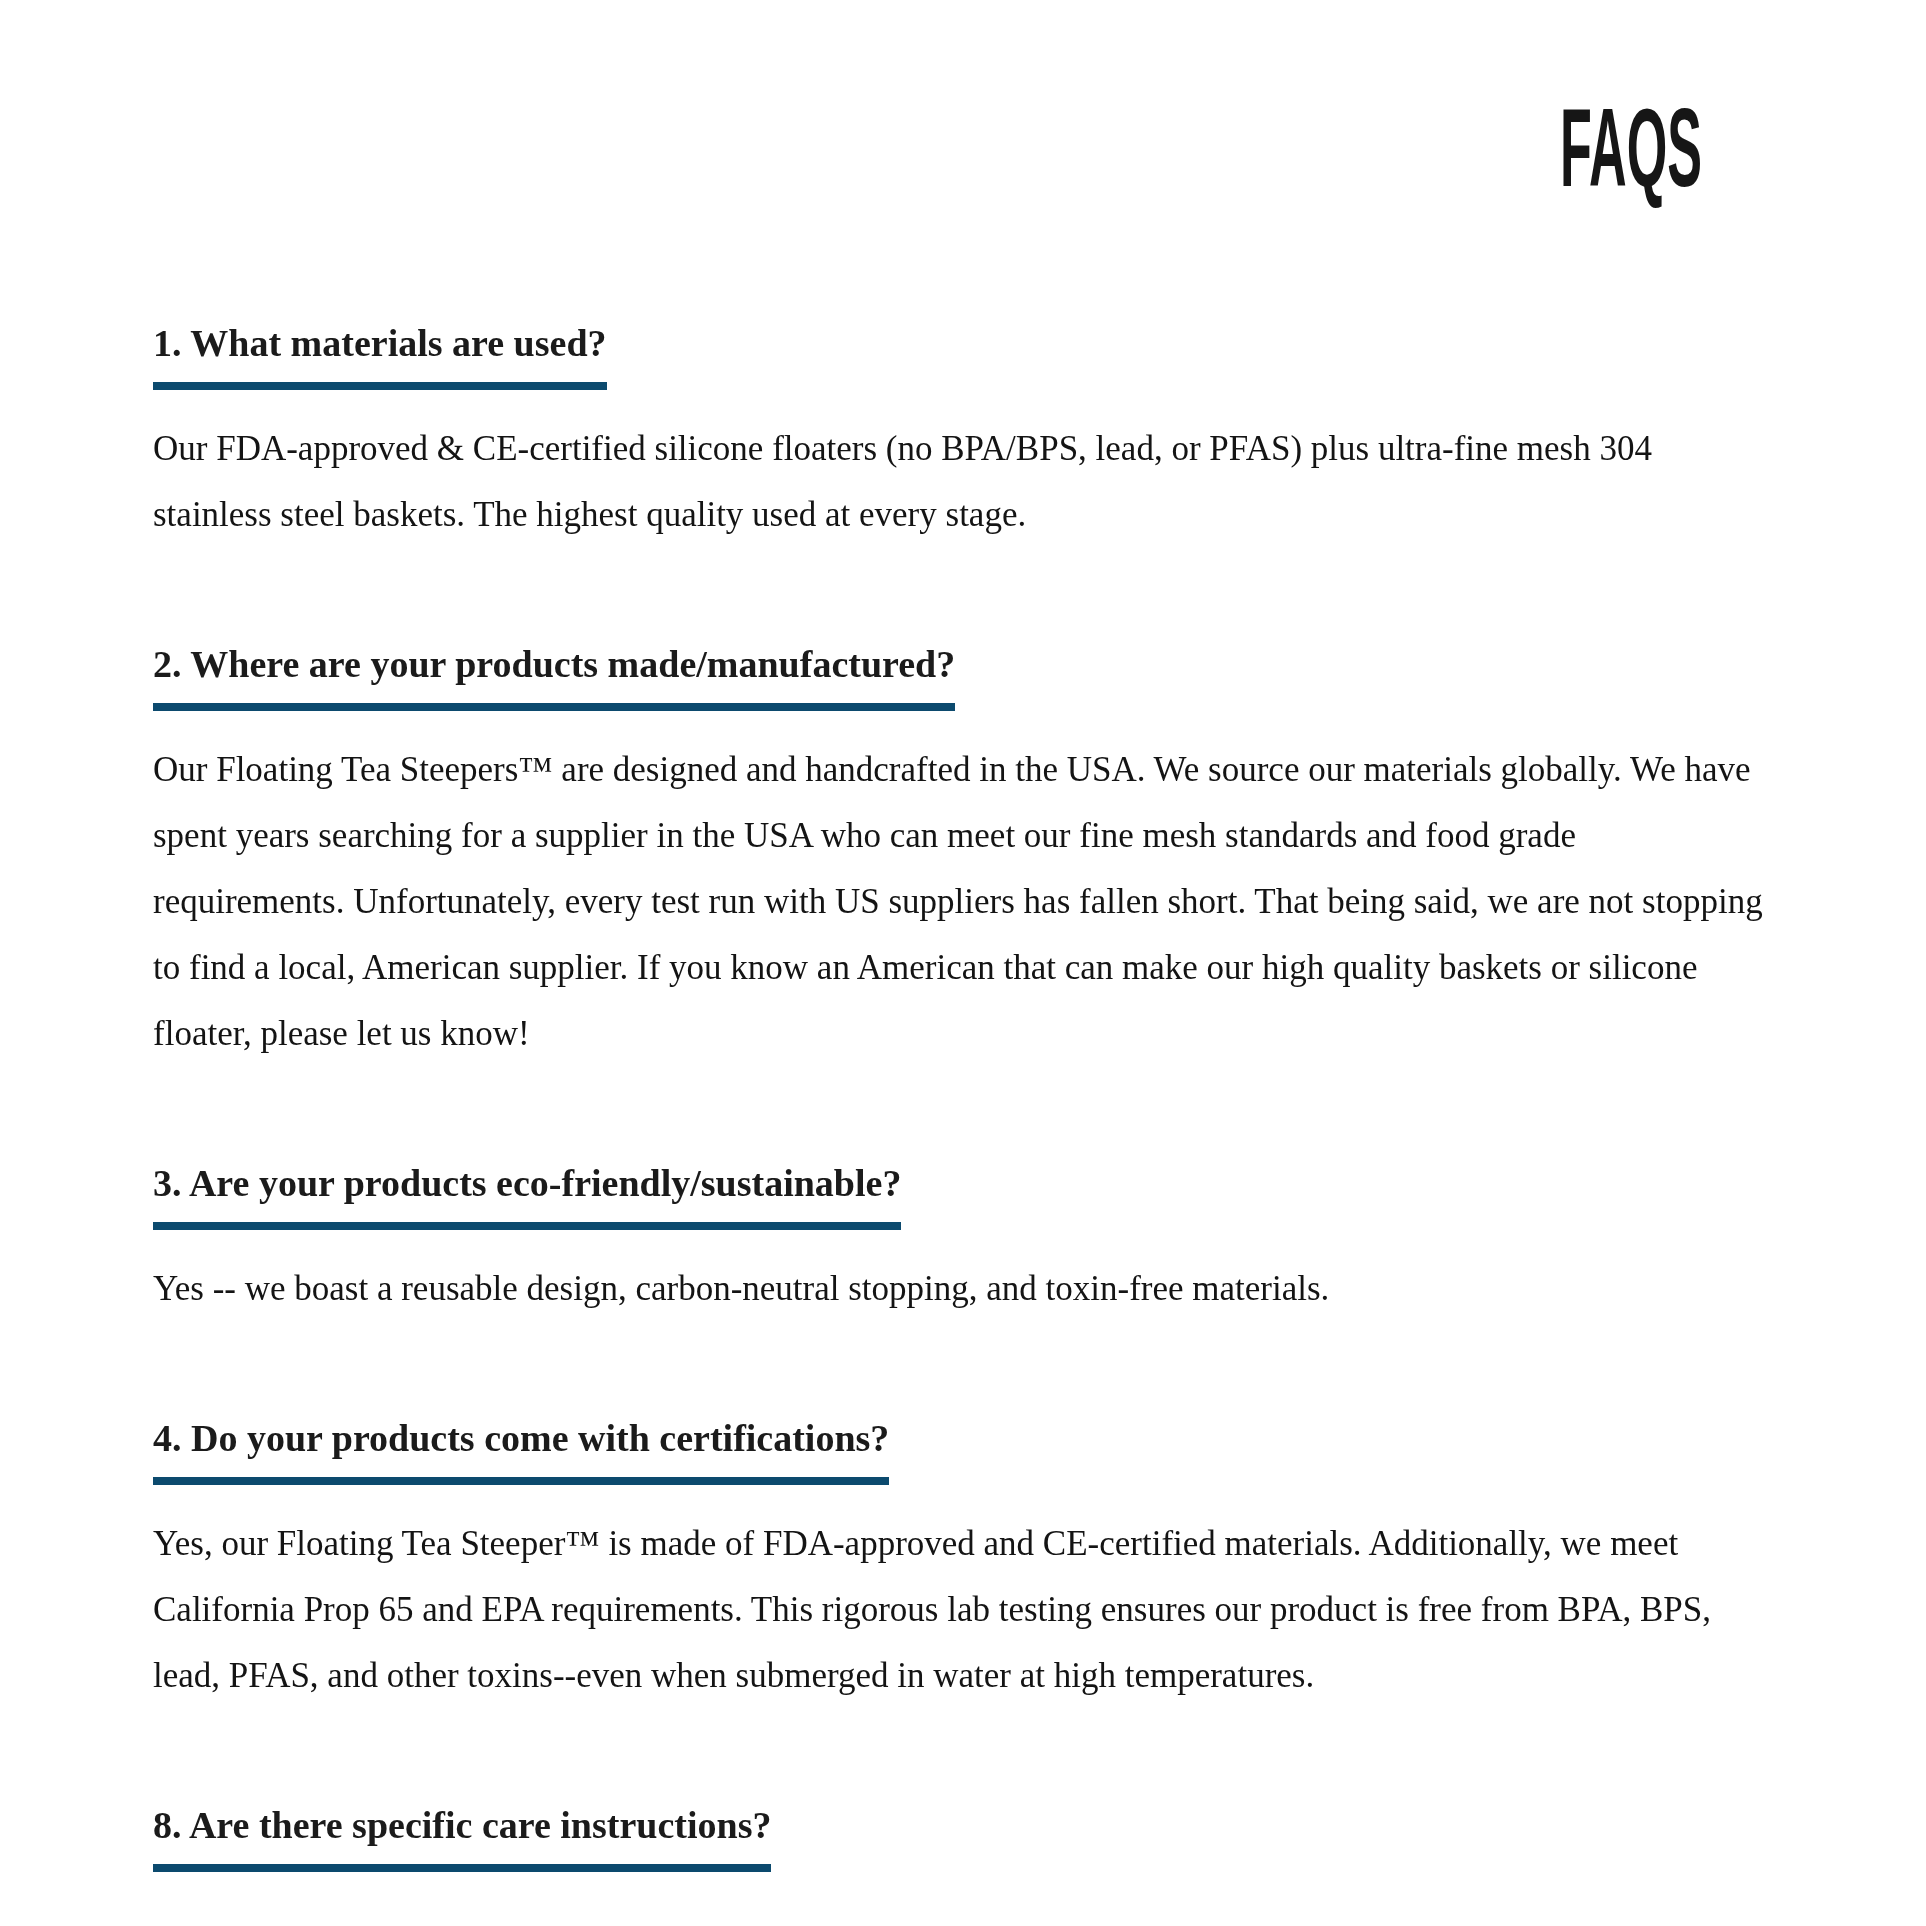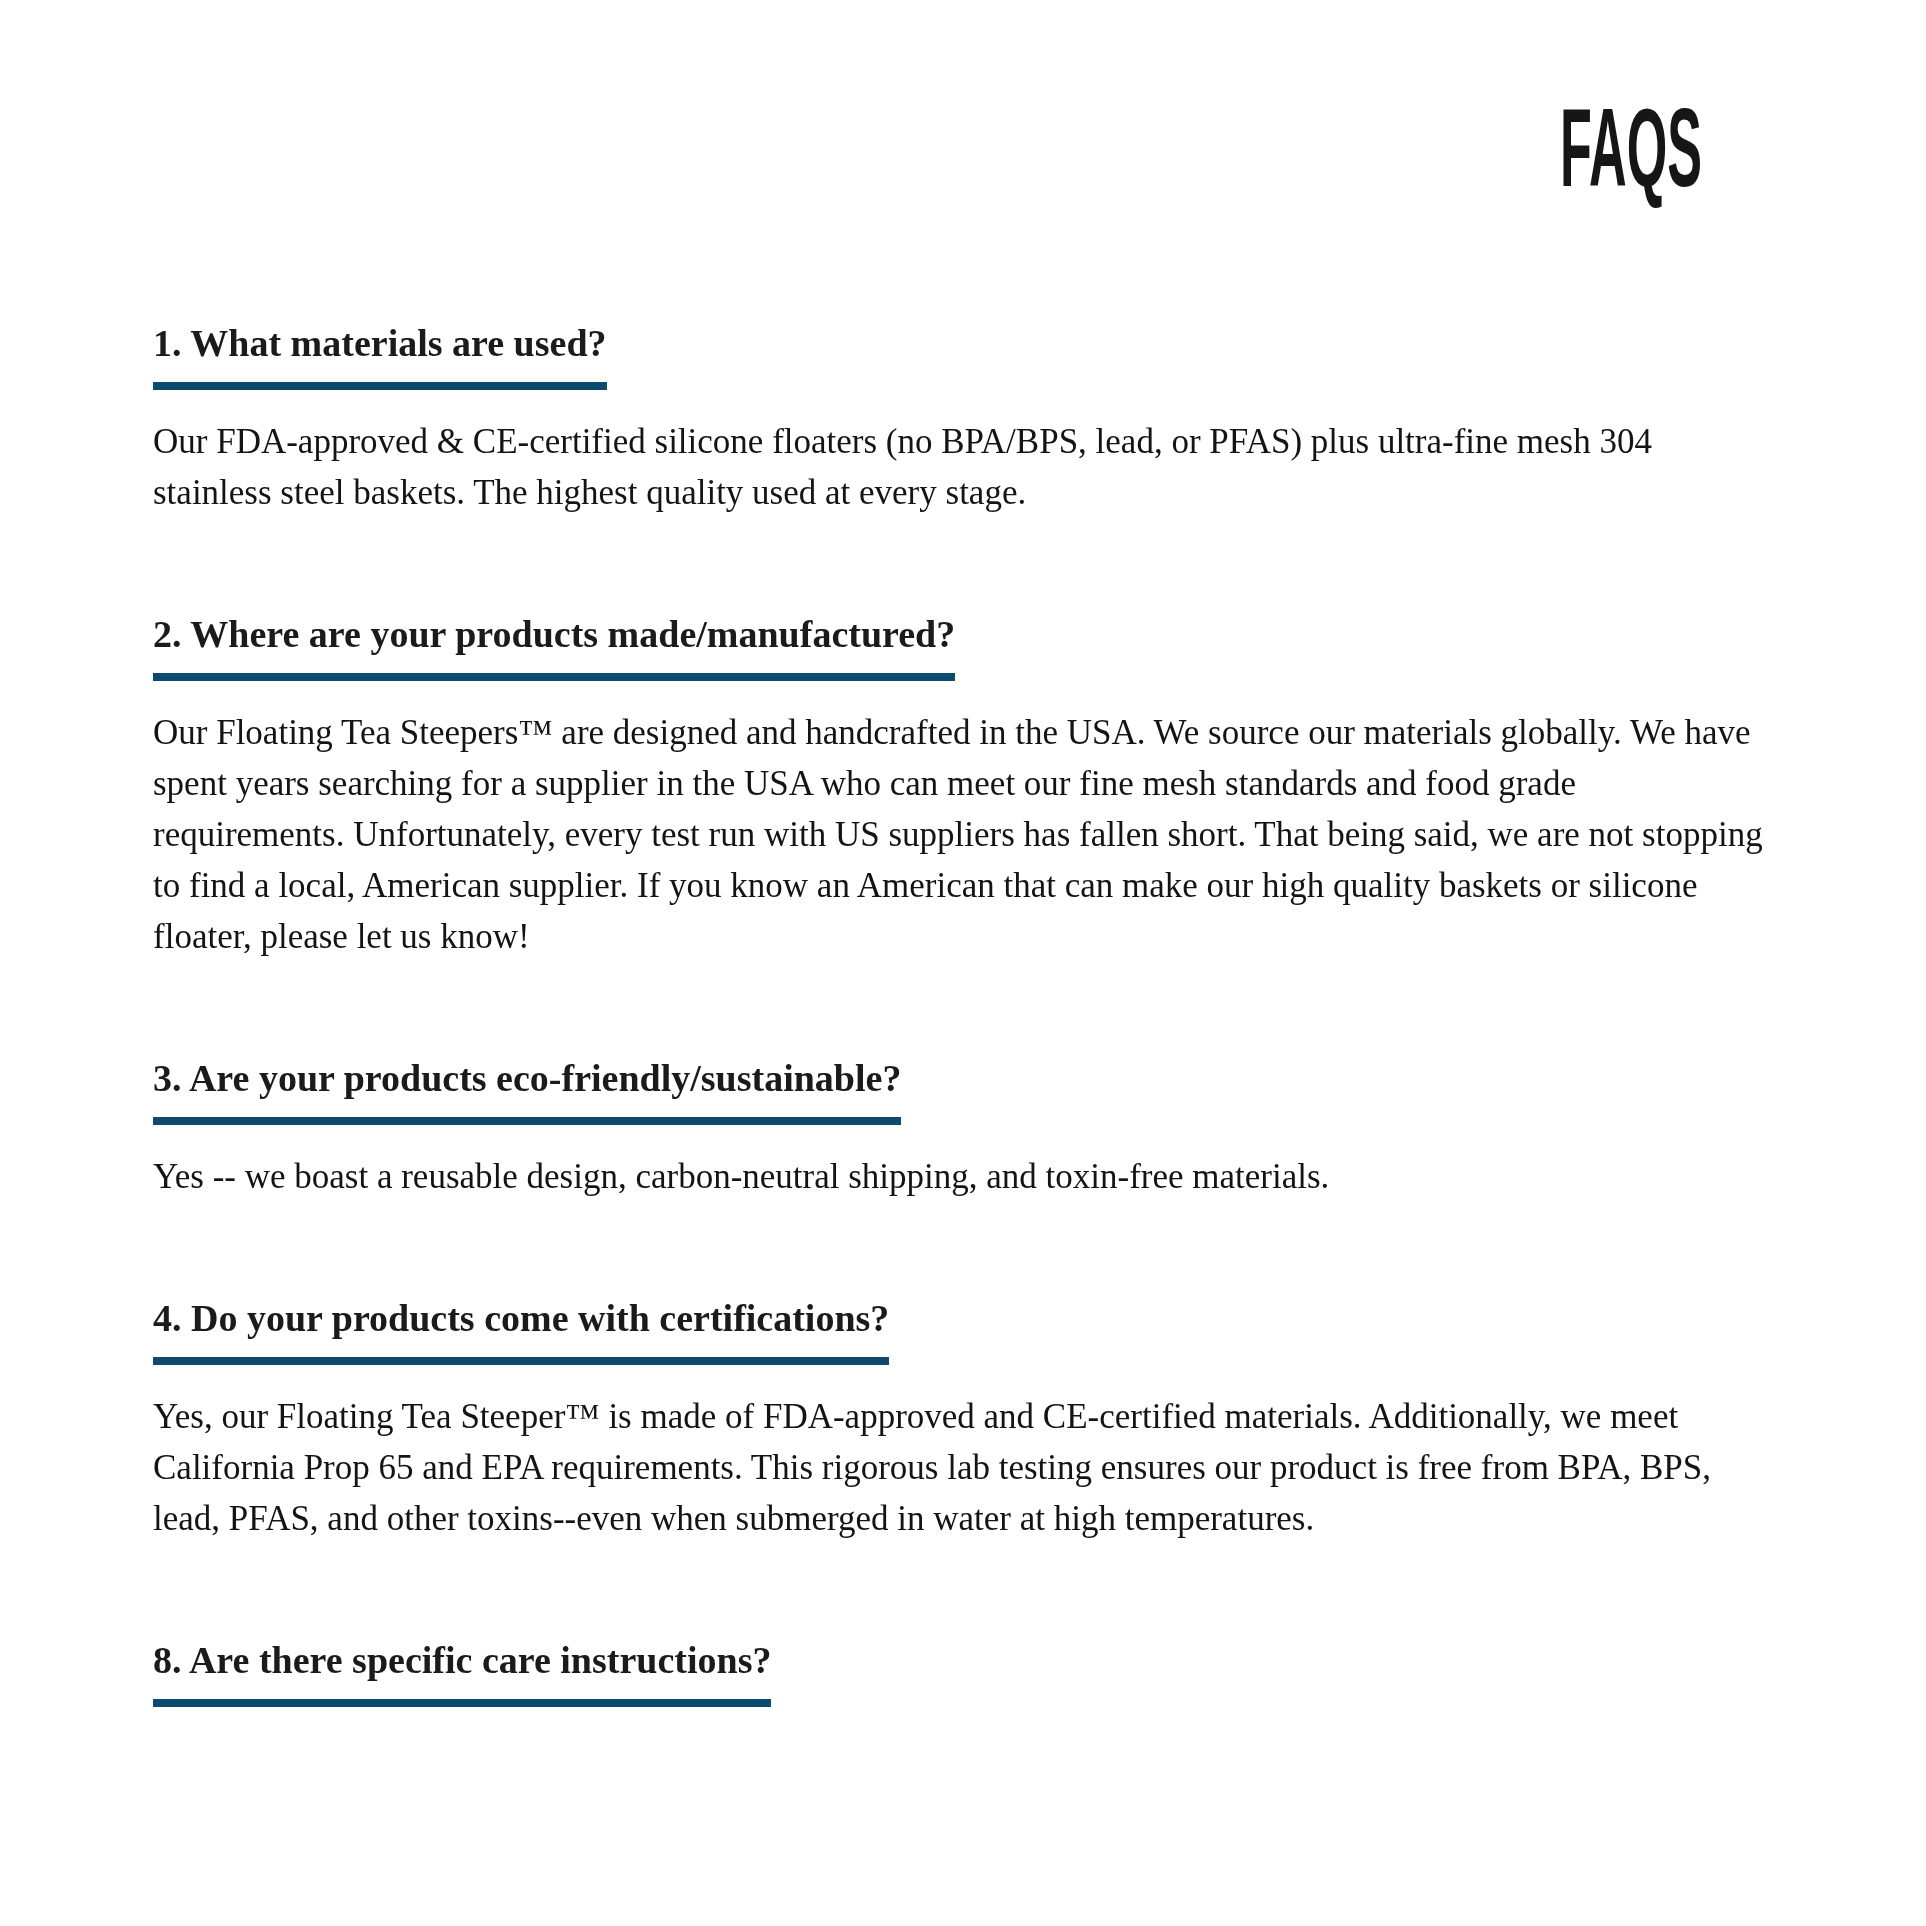--- a/index.html
+++ b/index.html
@@ -53,21 +53,21 @@
     font-size: 38px;
     line-height: 38px;
     color: #1b1b1b;
     padding-bottom: 20px;
     border-bottom: 8px solid #0c4a6e;
   }
   .faq-answer {
     margin: 26px 12px 0 0;
     max-width: 1629px;
     font-size: 35px;
-    line-height: 51px;
+    line-height: 66px;
     color: #141414;
   }
 </style>
 </head>
 <body>
 
 <div class="page">
 
   <h1 class="page-title"><span class="condensed">FAQS</span></h1>
 
@@ -78,21 +78,21 @@
       <p class="faq-answer">Our FDA-approved &amp; CE-certified silicone floaters (no BPA/BPS, lead, or PFAS) plus ultra-fine mesh 304 stainless steel baskets. The highest quality used at every stage.</p>
     </section>
 
     <section class="faq-item">
       <h2 class="faq-question">2. Where are your products made/manufactured?</h2>
       <p class="faq-answer">Our Floating Tea Steepers™ are designed and handcrafted in the USA. We source our materials globally. We have spent years searching for a supplier in the USA who can meet our fine mesh standards and food grade requirements. Unfortunately, every test run with US suppliers has fallen short. That being said, we are not stopping to find a local, American supplier. If you know an American that can make our high quality baskets or silicone floater, please let us know!</p>
     </section>
 
     <section class="faq-item">
       <h2 class="faq-question">3. Are your products eco-friendly/sustainable?</h2>
-      <p class="faq-answer">Yes -- we boast a reusable design, carbon-neutral shipping, and toxin-free materials.</p>
+      <p class="faq-answer">Yes -- we boast a reusable design, carbon-neutral stopping, and toxin-free materials.</p>
     </section>
 
     <section class="faq-item">
       <h2 class="faq-question">4. Do your products come with certifications?</h2>
       <p class="faq-answer">Yes, our Floating Tea Steeper™ is made of FDA-approved and CE-certified materials. Additionally, we meet California Prop 65 and EPA requirements. This rigorous lab testing ensures our product is free from BPA, BPS, lead, PFAS, and other toxins--even when submerged in water at high temperatures.</p>
     </section>
 
     <section class="faq-item">
       <h2 class="faq-question">8. Are there specific care instructions?</h2>
     </section>

